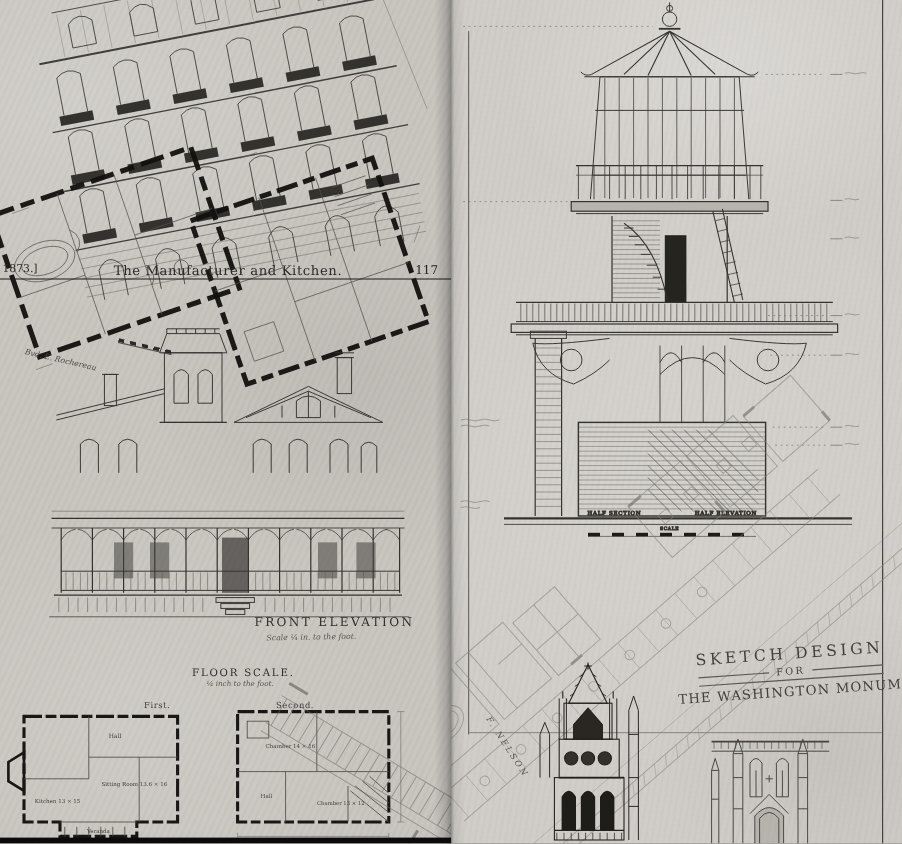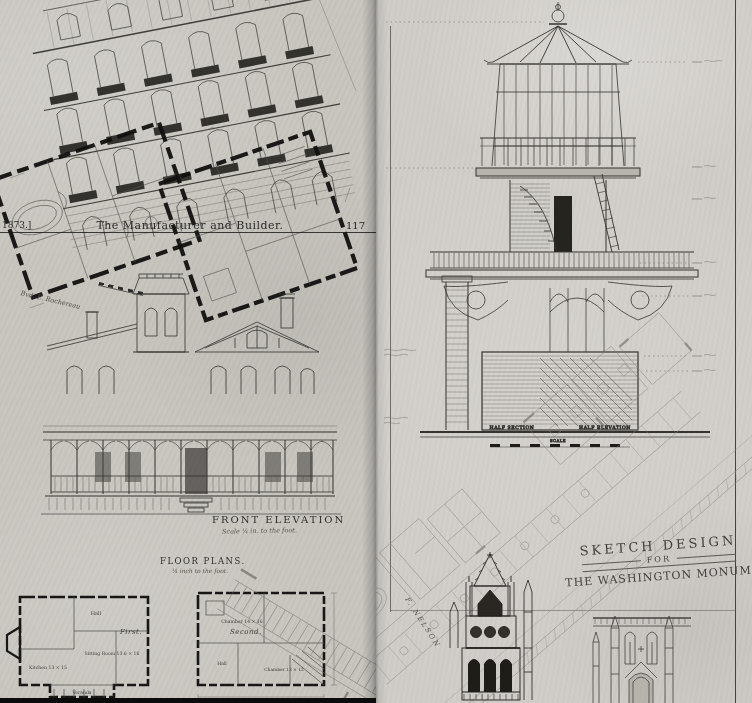--- a/index.html
+++ b/index.html
@@ -27,21 +27,21 @@
   .vline{width:1px;background:#55534f;}
   .hline{height:1px;background:#6a6762;}
   svg{display:block;overflow:visible;}
   text{font-family:"DejaVu Serif", serif;}
   
   #journal-title{font-size:11px;letter-spacing:.5px;color:#2b2a28;text-align:center;width:220px;}
   #journal-date{font-size:9px;color:#2b2a28;}
   #journal-page{font-size:10px;color:#242322;}
   .caption{letter-spacing:2px;color:#2e2d2a;}
   .script-note{font-style:italic;color:#595750;}
-  .floor-lbl{font-style:italic;font-size:7px;color:#3e3c39;letter-spacing:.5px;margin-top:44px;}
+  .floor-lbl{font-size:7px;color:#3e3c39;letter-spacing:.5px;}
   .street{font-style:italic;color:#4e4c48;}
   #title-block{width:190px;text-align:center;transform:rotate(-4deg);color:#42403c;}
   #tb-line1{font-size:13px;letter-spacing:3px;}
   #tb-forrow{display:flex;align-items:center;justify-content:center;gap:6px;margin:2px 18px 1px;
              border-bottom:1px solid #5a5853;padding-bottom:2px;}
   #tb-forrow .dash{flex:1;height:1px;background:#5a5853;}
   #tb-for{font-size:8px;letter-spacing:2px;}
   #tb-line3{font-size:11px;letter-spacing:1px;margin-top:3px;white-space:nowrap;}
   #bottom-strip{left:0;top:698px;width:376px;height:5px;background:#0b0b0b;z-index:50;}
   #scalebar-rochereau{width:46px;height:3px;transform:rotate(13deg);
@@ -123,21 +123,21 @@
           <rect x="-68" y="30" width="26" height="26"></rect>
         </g>
       </g>
       <g stroke="#6c6a65" stroke-width="0.5">
         <path d="M10 60 l14 -5 M30 190 l14 -5 M350 70 l-5 14 M200 14 l14 -5"></path>
       </g>
     </svg>
 
     <div class="abs" style="left:0;top:232px;width:376px;height:1.2px;background:#1f1e1c;opacity:.85;z-index:20;"></div>
     <div id="journal-date" class="abs" style="left:2px;top:220px;z-index:20;">1873.]</div>
-    <div id="journal-title" class="abs" style="left:80px;top:219px;z-index:20;">The Manufacturer and Builder.</div>
+    <div id="journal-title" class="abs" style="left:80px;top:219px;z-index:20;">The Manufacturer and Kitchen.</div>
     <div id="journal-page" class="abs" style="left:346px;top:220px;z-index:20;">117</div>
 
     <div class="abs street" style="left:20px;top:296px;font-size:6.5px;transform:rotate(13deg);z-index:21;">Bvd. E. Rochereau</div>
     <div id="scalebar-rochereau" class="abs" style="left:98px;top:287px;z-index:21;"></div>
 
     <svg class="abs" style="left:35px;top:272px;" width="315" height="250" viewBox="0 0 315 250">
       <g stroke="#34322f" stroke-width="0.8" fill="none">
 
         <polygon points="98,22 154,22 148,6 104,6"></polygon>
         <path d="M104 6 V2 M112 6 V2 M120 6 V2 M128 6 V2 M136 6 V2 M144 6 V2 M104 2 H148"></path>
@@ -189,21 +189,21 @@
         </g>
         <rect x="145" y="226" width="32" height="4"></rect>
           <rect x="149" y="231" width="24" height="4"></rect>
           <rect x="153" y="236" width="16" height="4"></rect>
         <path d="M6 242 H306" stroke-width="0.6"></path>
       </g>
     </svg>
 
     <div class="abs caption" style="left:167px;top:514px;font-size:10px;margin-left:45px;">FRONT ELEVATION</div>
     <div class="abs script-note" style="left:222px;top:527px;font-size:6.5px;transform:rotate(-1deg);">Scale ¼ in. to the foot.</div>
-    <div class="abs caption" style="left:160px;top:556px;font-size:8.5px;letter-spacing:1.5px;">FLOOR PLANS.</div>
+    <div class="abs caption" style="left:160px;top:556px;font-size:8.5px;letter-spacing:1.5px;">FLOOR SCALE.</div>
     <div class="abs script-note" style="left:172px;top:567px;font-size:6px;">¼ inch to the foot.</div>
     <div class="abs floor-lbl" style="left:120px;top:584px;">First.</div>
     <div class="abs floor-lbl" style="left:230px;top:584px;text-align:right;">Second.</div>
 
     <svg class="abs" style="left:0;top:545px;" width="376" height="158" viewBox="0 0 376 158">
 
       <g transform="translate(20,52)">
         <path d="M0 0 H128 V88 H94 V100 H30 V88 H0 Z" fill="none" stroke="#181715" stroke-width="2.6" stroke-dasharray="15 3 9 3"></path>
         <polygon points="-13,38 0,30 0,62 -13,54" fill="none" stroke="#181715" stroke-width="2.2"></polygon>
         <g fill="none" stroke="#4c4a46" stroke-width="0.7">

